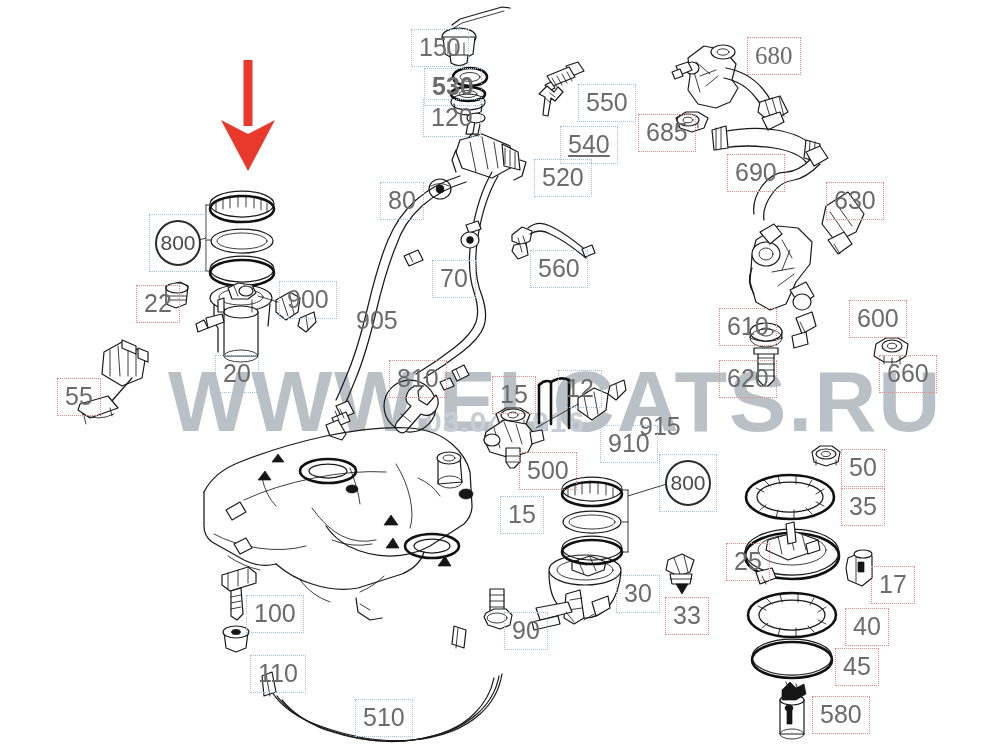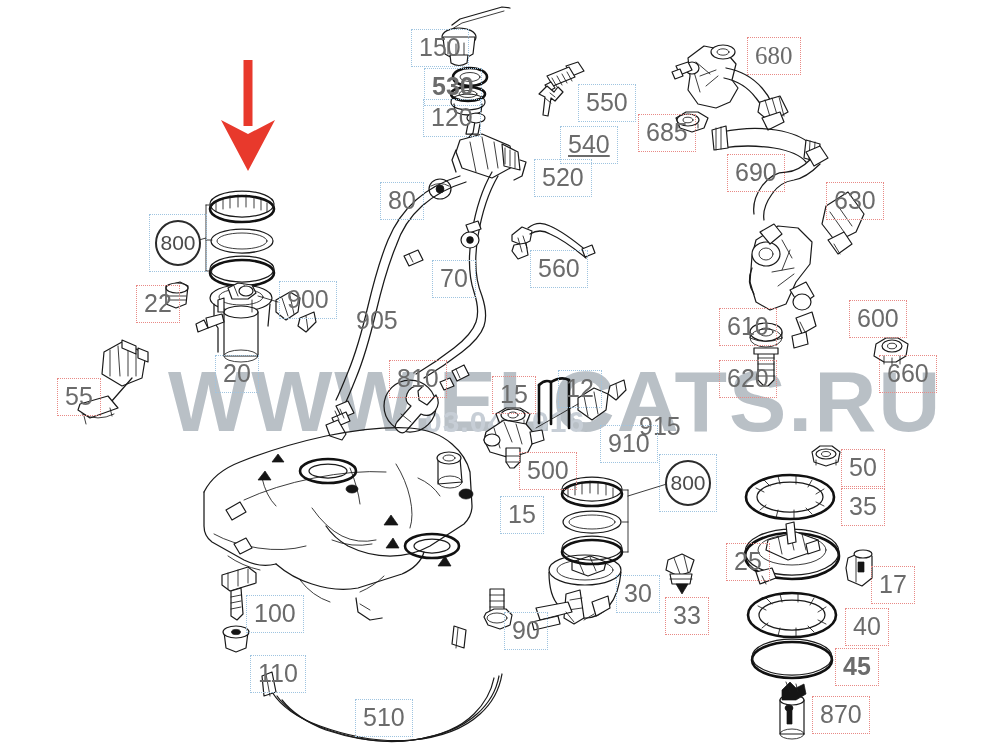--- a/index.html
+++ b/index.html
@@ -545,22 +545,22 @@
       <div class="lbl blue" style="left: 558px; top: 370px;"><span>12</span></div>
       <div class="lbl plain" style="left: 632px; top: 409px;"><span>915</span></div>
       <div class="lbl blue" style="left: 600px; top: 425px;"><span>910</span></div>
       <div class="lbl red" style="left: 519px; top: 424px; margin-top: 28px;"><span>500</span></div>
       <div class="lbl blue" style="left: 500px; top: 496px;"><span>15</span></div>
       <div class="lbl red" style="left: 841px; top: 449px;"><span>50</span></div>
       <div class="lbl red" style="left: 841px; top: 488px;"><span>35</span></div>
       <div class="lbl red" style="left: 726px; top: 543px;"><span>25</span></div>
       <div class="lbl red" style="left: 871px; top: 566px;"><span>17</span></div>
       <div class="lbl red" style="left: 845px; top: 608px;"><span>40</span></div>
-      <div class="lbl red" style="left: 835px; top: 648px; font-weight: bold;"><span>45</span></div>
-      <div class="lbl red" style="left: 812px; top: 696px;"><span>870</span></div>
+      <div class="lbl red" style="left: 835px; top: 648px;"><span>45</span></div>
+      <div class="lbl red" style="left: 812px; top: 696px;"><span>580</span></div>
       <div class="lbl blue" style="left: 616px; top: 575px;"><span>30</span></div>
       <div class="lbl red" style="left: 665px; top: 597px;"><span>33</span></div>
       <div class="lbl blue" style="left: 504px; top: 612px;"><span>90</span></div>
       <div class="lbl blue" style="left: 246px; top: 595px;"><span>100</span></div>
       <div class="lbl blue" style="left: 250px; top: 633px; margin-top: 22px;"><span>110</span></div>
       <div class="lbl blue" style="left: 355px; top: 699px;"><span>510</span></div>
     </div>
 
 </div>
 

